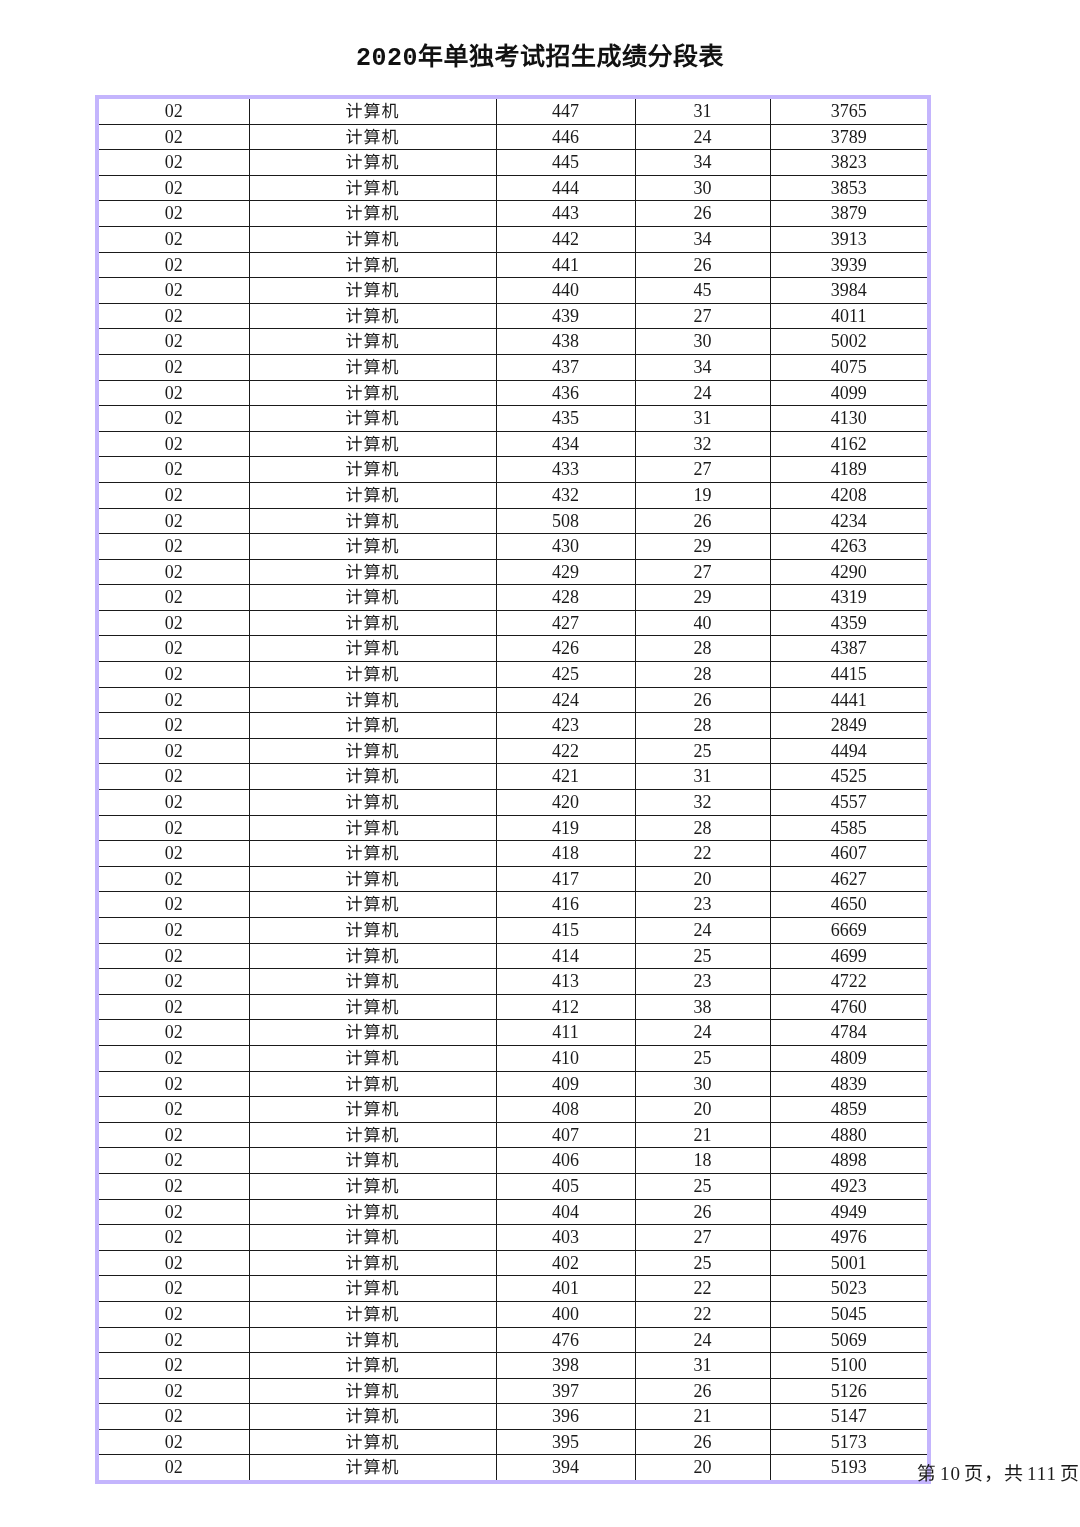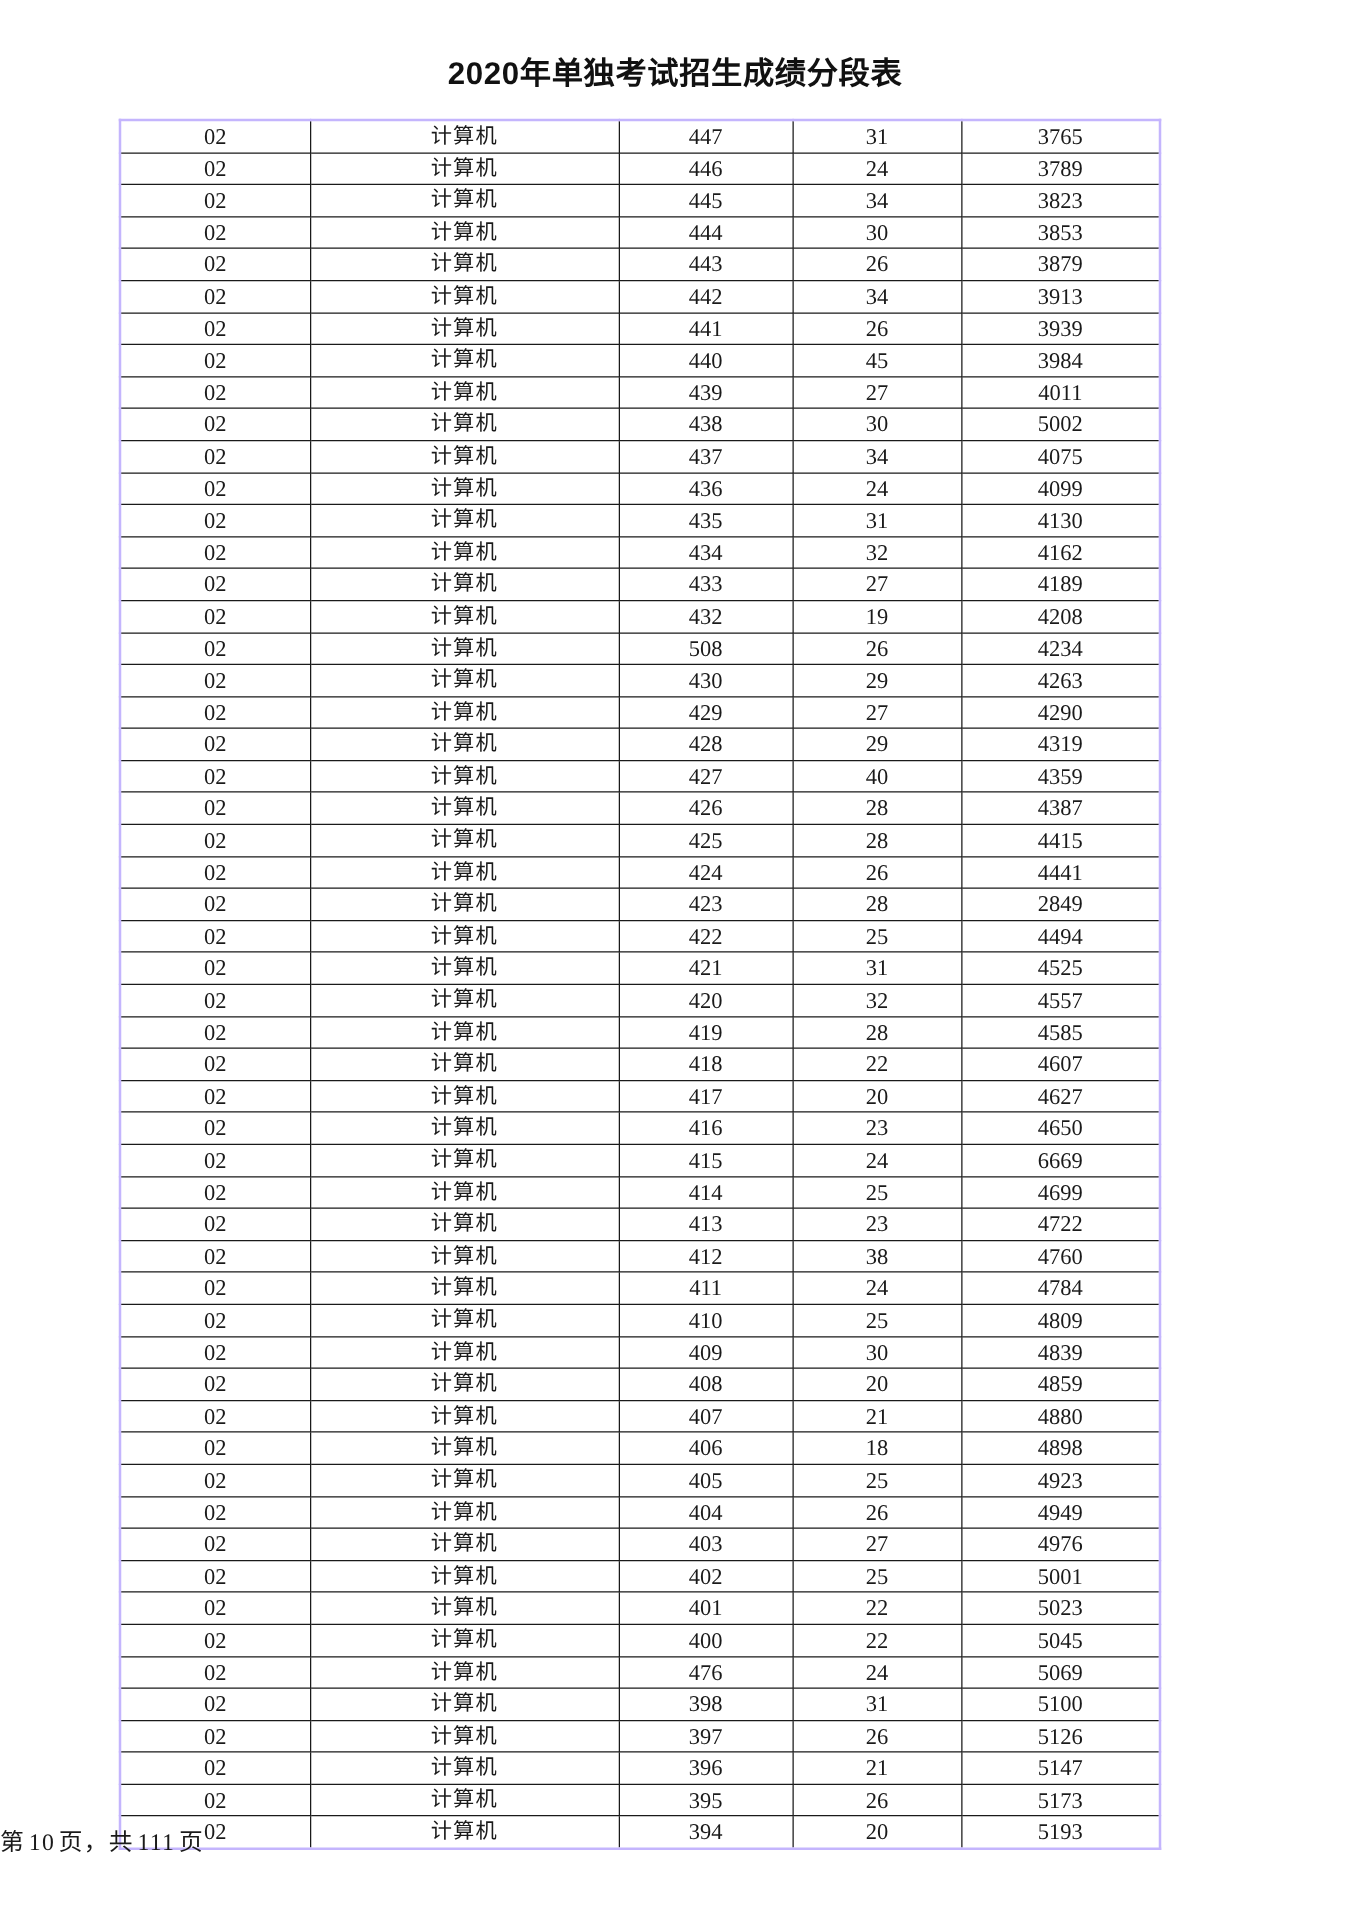--- a/index.html
+++ b/index.html
@@ -18,41 +18,41 @@
   }
   .page {
     width: 1080px;
     height: 1527px;
     box-sizing: border-box;
     padding: 0;
     position: relative;
   }
   .doc-title {
     text-align: center;
-    font-family: Liberation Sans, sans-serif;
+    font-family: Liberation Mono, monospace;
     font-weight: bold;
     font-size: 25px;
     letter-spacing: 0.5px;
     color: #111111;
     padding-top: 44px;
     padding-bottom: 0;
     line-height: 1.2;
     margin: 0;
   }
   .table-wrap {
     position: absolute;
     left: 95px;
     top: 95px;
     width: 832px;
   }
   table.score-table {
     border-collapse: collapse;
     table-layout: fixed;
     width: 832px;
-    border: 2px solid #c4b5fd;
+    border: 4px solid #c4b5fd;
   }
   table.score-table col.c1 { width: 152px; }
   table.score-table col.c2 { width: 247px; }
   table.score-table col.c3 { width: 139px; }
   table.score-table col.c4 { width: 135px; }
   table.score-table col.c5 { width: 159px; }
 
   table.score-table td {
     border: 1px solid #1a1a1a;
     border-top: 1.6px solid #1a1a1a;
@@ -72,21 +72,21 @@
     font-family: "DejaVu Sans", "Liberation Sans", sans-serif;
     font-size: 17px;
     letter-spacing: 1px;
     margin-top: 24px;
   }
   .page-footer {
     position: absolute;
     left: 0;
     right: 0;
     top: 1458px;
-    text-align: left;
+    text-align: right;
     font-family: "DejaVu Sans", "Liberation Sans", sans-serif;
     font-size: 19px;
     color: #1a1a1a;
     letter-spacing: 1px;
   }
   .page-footer .num {
     font-family: "Liberation Serif", "DejaVu Serif", serif;
     padding: 0 3px;
   }
 </style>

